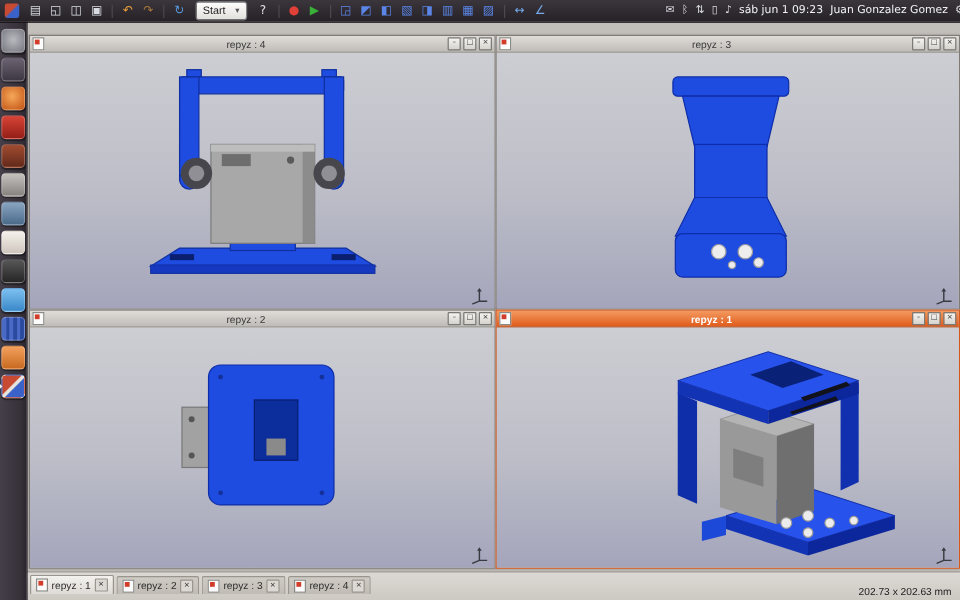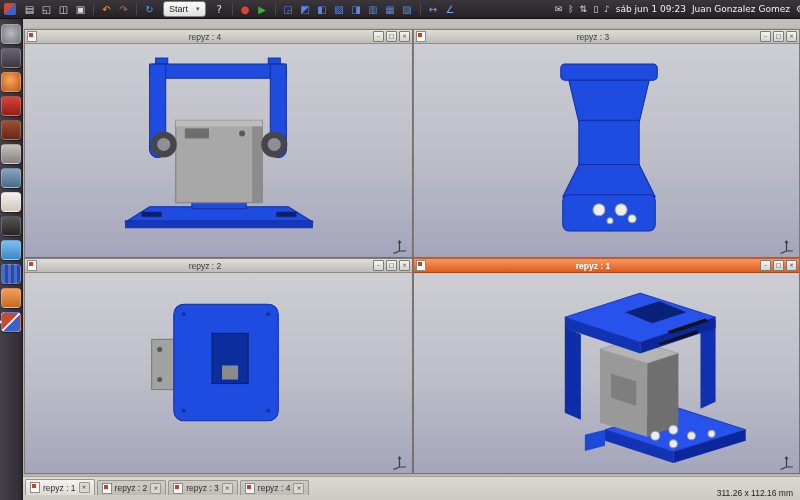--- a/index.html
+++ b/index.html
@@ -302,14 +302,14 @@
       <span class="docicon"></span>
       <span>repyz : 3</span>
       <span class="tclose">×</span>
     </span>
     <span class="tab">
       <span class="docicon"></span>
       <span>repyz : 4</span>
       <span class="tclose">×</span>
     </span>
   </div>
-  <span class="status">311.26 x 112.16 mm</span>
+  <span class="status">202.73 x 202.63 mm</span>
 </div>
 
 </body></html>

